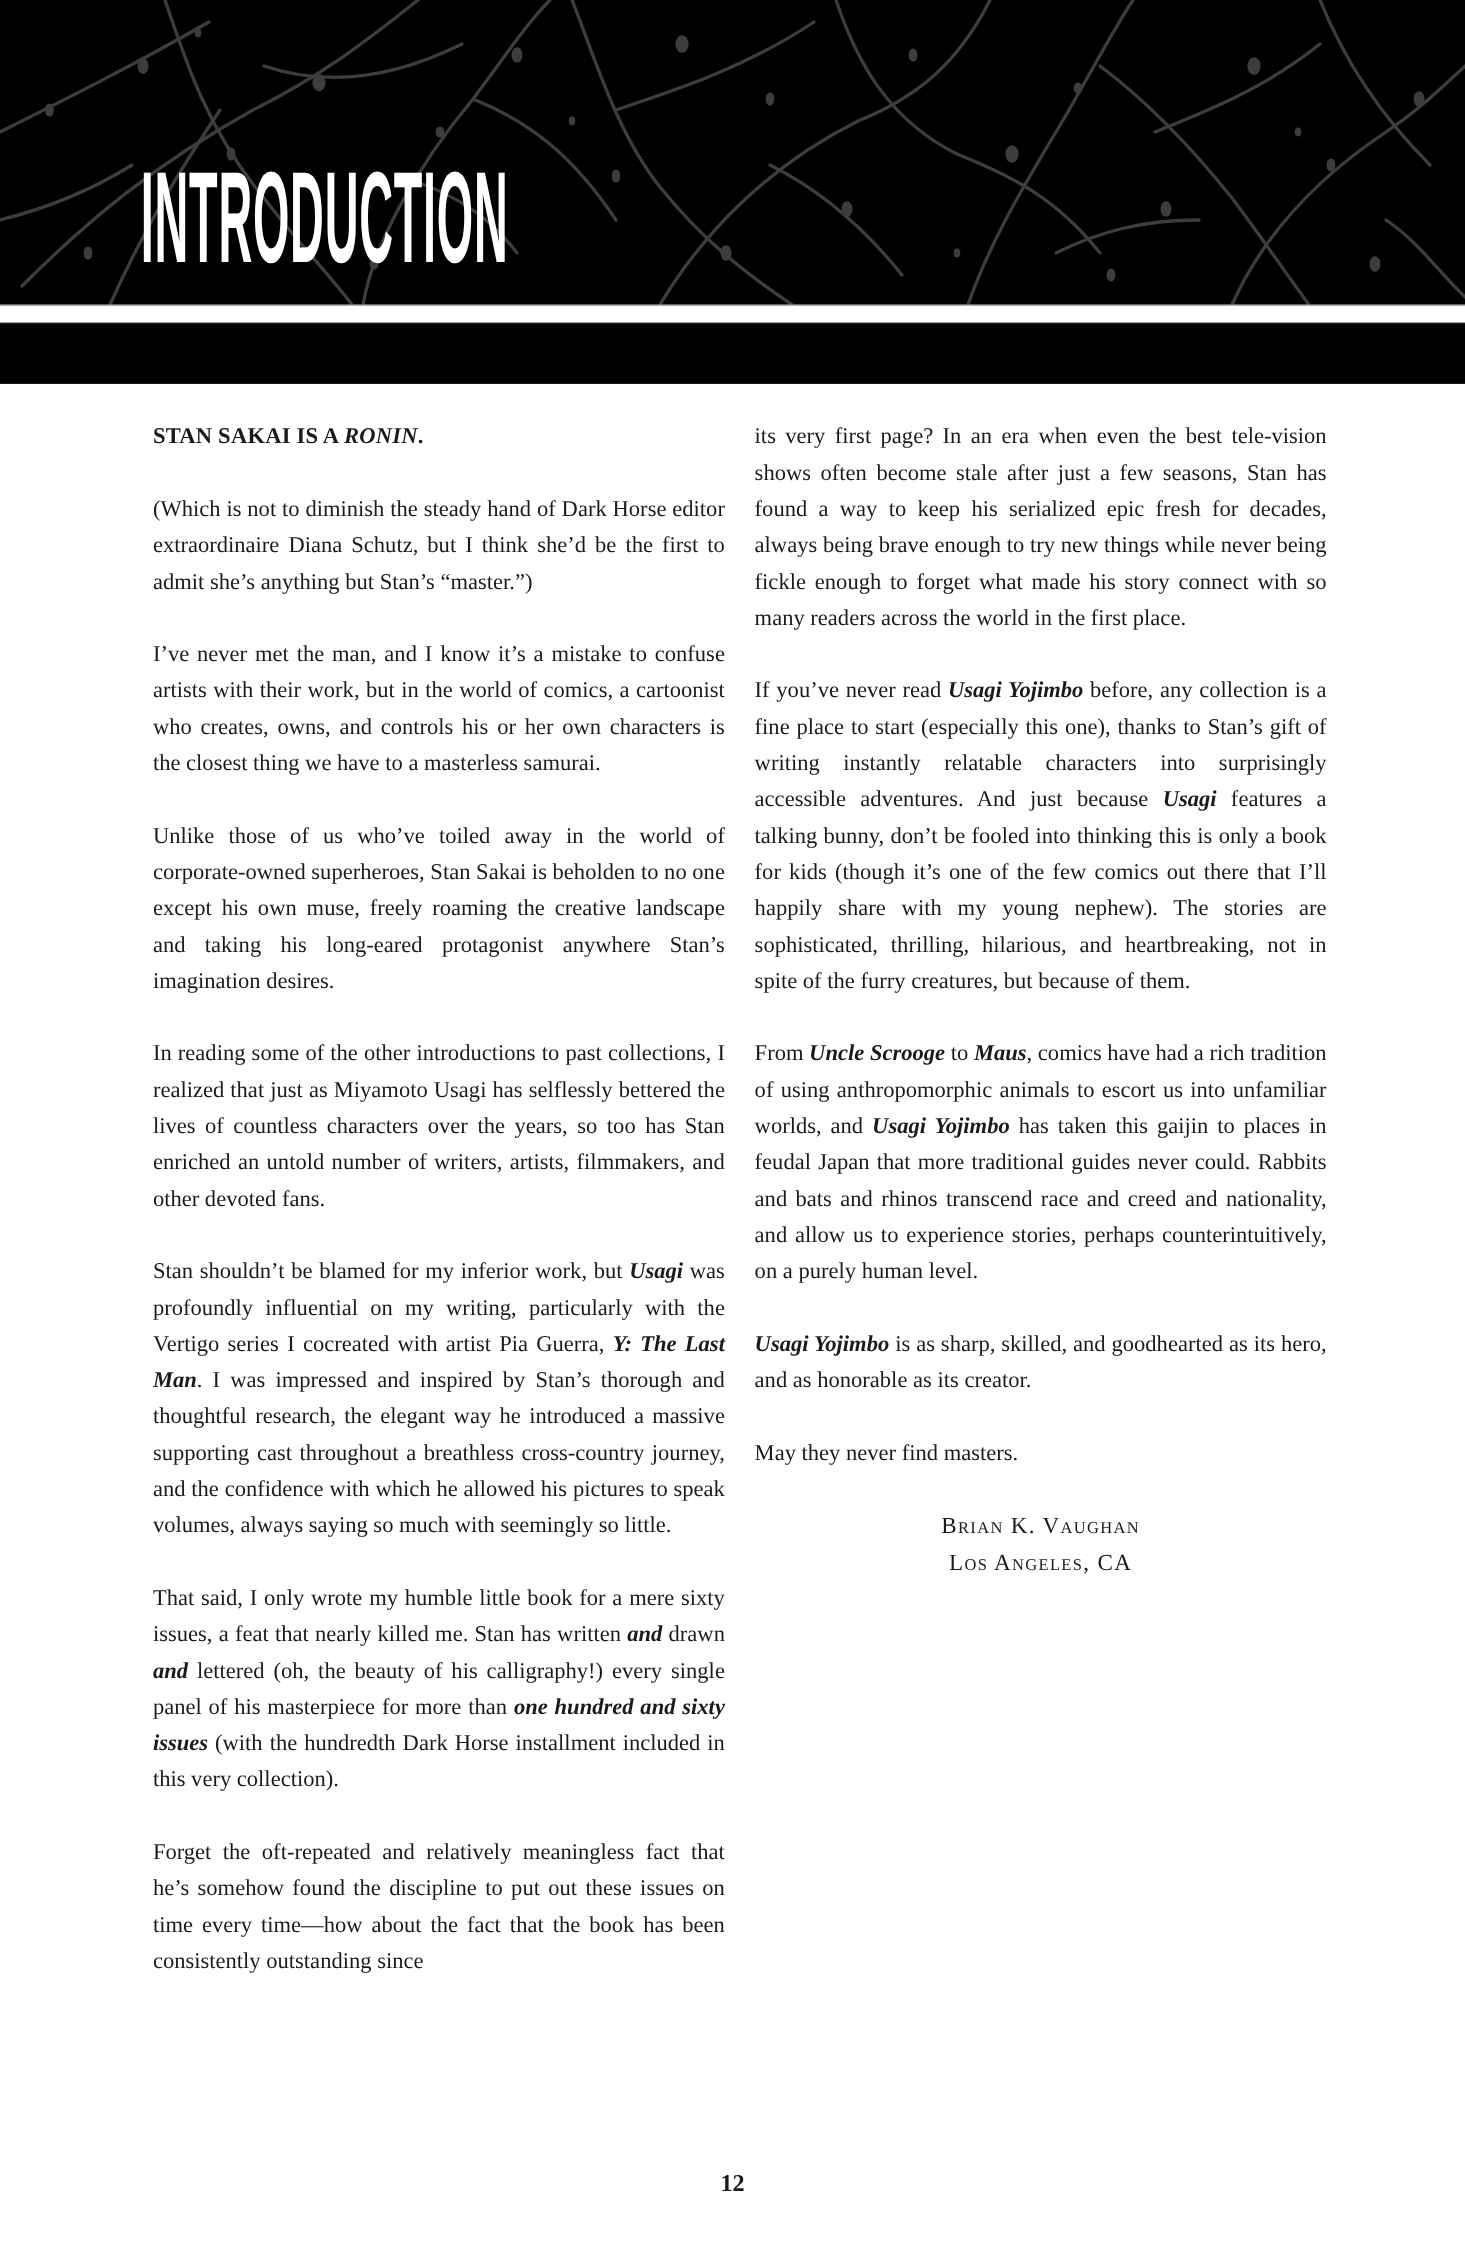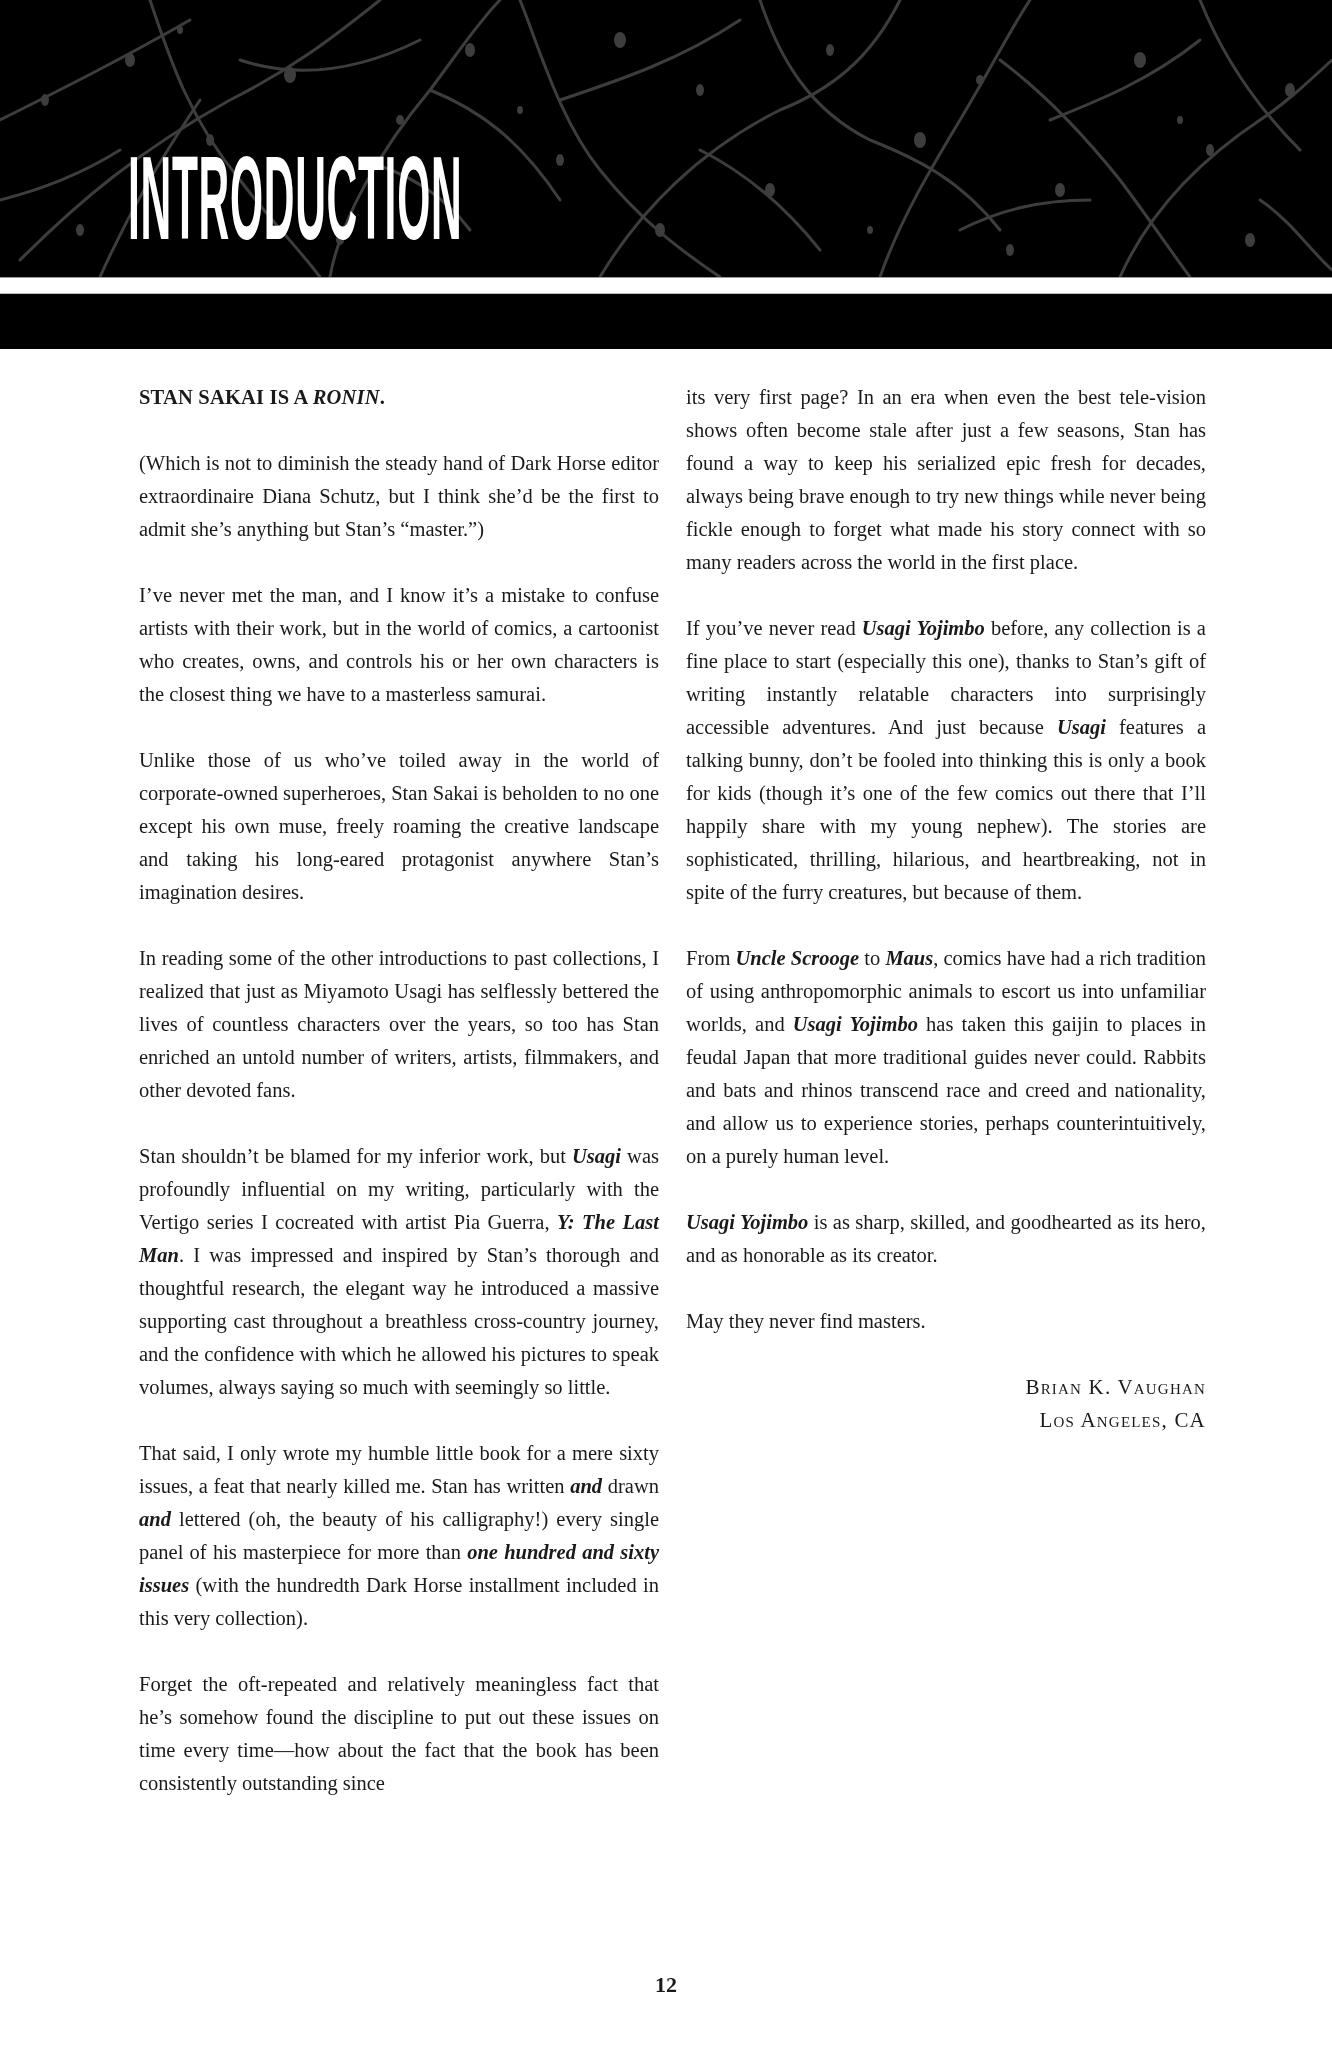--- a/index.html
+++ b/index.html
@@ -29,21 +29,21 @@
     hyphens: manual;
   }
   .col-left { left: 127px; margin-left: 12px; }
   .col-right { left: 686px; }
   .col p { margin-bottom: 33px; }
   .col p:last-child { margin-bottom: 0; }
   .lead { font-weight: bold; letter-spacing: 0.2px; }
   .lead em { font-weight: bold; }
   em { font-style: italic; font-weight: bold; }
   .sig {
-    text-align: right; font-variant: small-caps; font-size: 21px;
+    text-align: center; font-variant: small-caps; font-size: 21px;
     letter-spacing: 1.2px; line-height: 33px; margin: 0 !important;
   }
   .page-number {
     position: absolute; left: 0; width: 1332px; top: 1972px;
     text-align: center; font-weight: bold; font-size: 22px;
     font-family: "Liberation Serif", "DejaVu Serif", serif;
   }
 </style>
 </head>
 <body>

